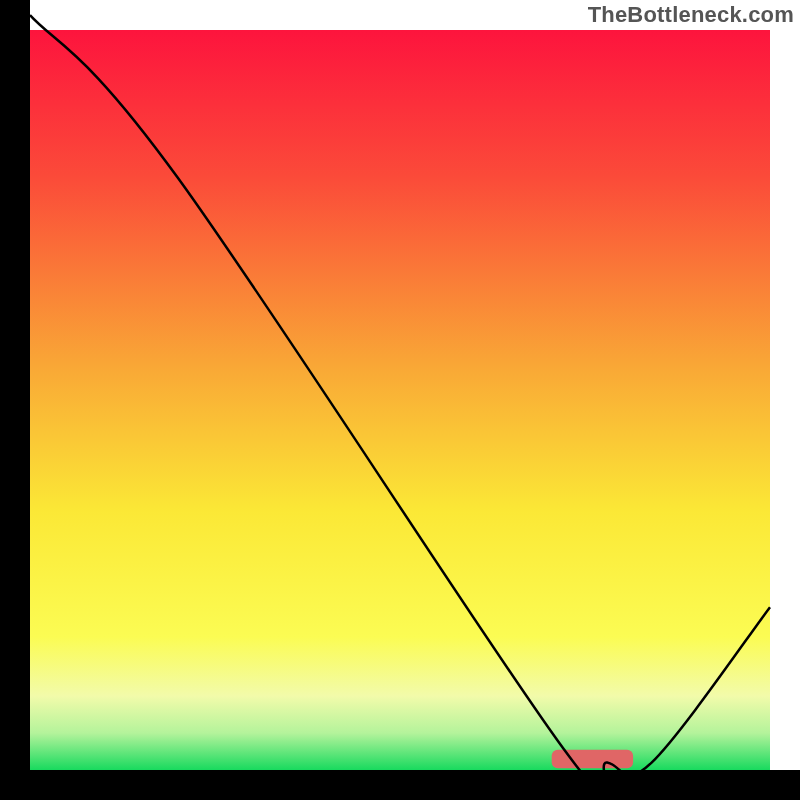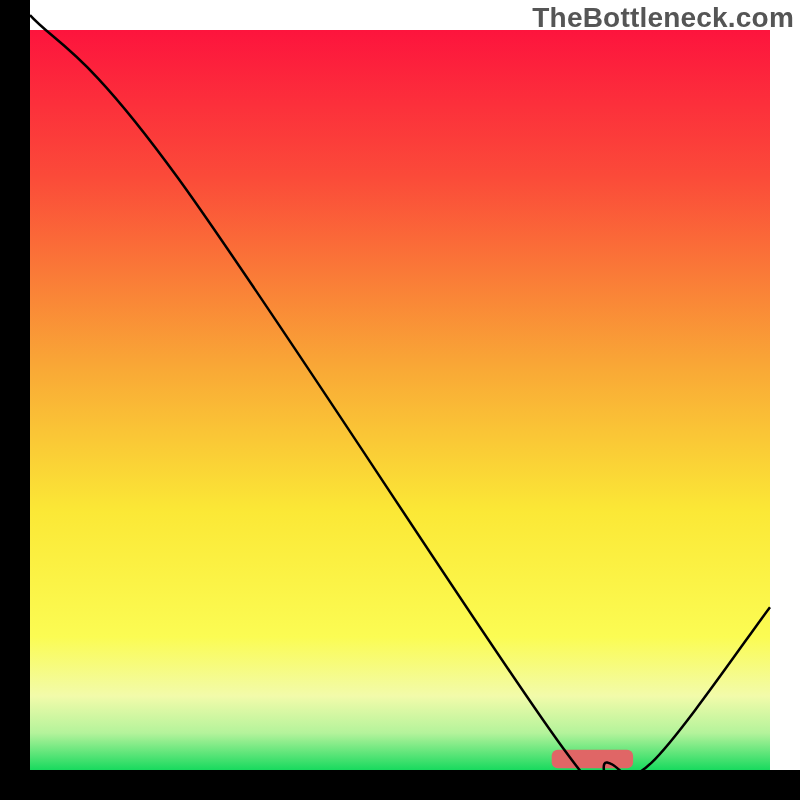--- a/index.html
+++ b/index.html
@@ -12,21 +12,21 @@
   }
   .container {
     position: relative;
     width: 800px;
     height: 800px;
   }
   .watermark {
     position: absolute;
     top: 2px;
     right: 6px;
-    font-size: 28px;
+    font-size: 22px;
     font-weight: bold;
     color: #555;
     letter-spacing: 0.2px;
   }
   svg {
     display: block;
   }
 </style>
 </head>
 <body>

